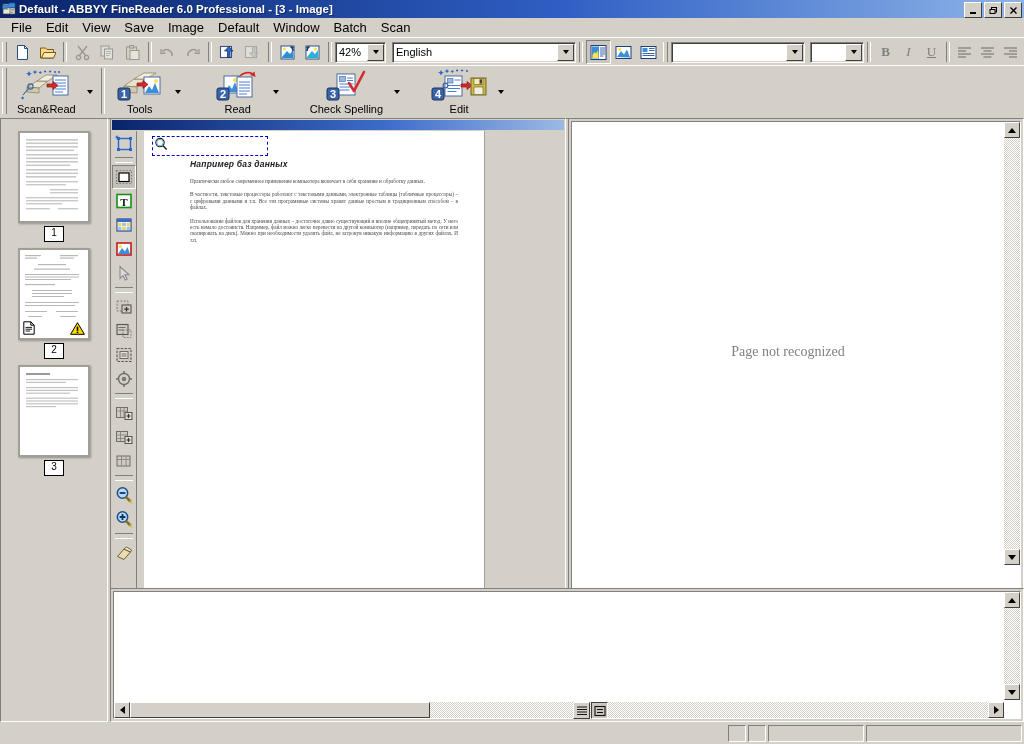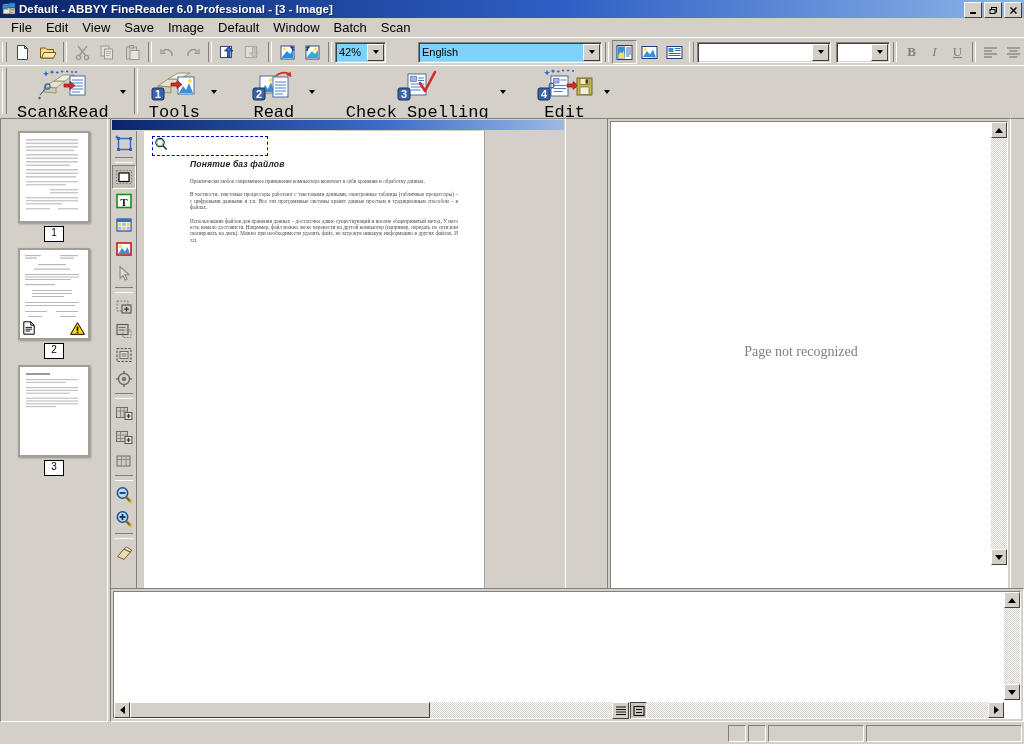--- a/index.html
+++ b/index.html
@@ -55,21 +55,21 @@
   .tb-sep{width:2px;height:20px;margin:0 3px;
     border-left:1px solid #808080;border-right:1px solid #fff;flex:none;}
   .tb-btn{
     width:23px;height:22px;display:flex;align-items:center;justify-content:center;
     flex:none;cursor:default;border:1px solid transparent;
   }
   .tb-btn.pressed{border-color:#808080 #fff #fff #808080;background:#cbc7bf;}
 
   
   .combo{
-    height:19px;background:#7dd3fc;border:1px solid;
+    height:19px;background:#ffffff;border:1px solid;
     border-color:#808080 #ffffff #ffffff #808080;
     box-shadow:inset 1px 1px 0 #404040, inset -1px -1px 0 #d4d0c8;
     display:flex;align-items:center;flex:none;
   }
   .combo .cval{flex:1;padding-left:3px;font-size:11px;overflow:hidden;white-space:nowrap;}
   .combo .carrow{
     width:15px;height:15px;margin-right:1px;background:#d4d0c8;
     border:1px solid;border-color:#ffffff #404040 #404040 #ffffff;
     display:flex;align-items:center;justify-content:center;flex:none;
   }
@@ -92,21 +92,21 @@
   .grip2{width:3px;height:46px;margin:2px 3px 0 2px;
     border-left:1px solid #fff;border-right:1px solid #808080;flex:none;}
   .big-sep{width:2px;height:46px;margin:2px 4px 0 4px;
     border-left:1px solid #808080;border-right:1px solid #fff;flex:none;}
   .big-btn{
     display:flex;flex-direction:column;align-items:center;justify-content:flex-start;
     padding:2px 6px 0 6px;cursor:default;flex:none;border:1px solid transparent;
     min-width:48px;
   }
   .big-ico{height:34px;display:flex;align-items:center;justify-content:center;}
-  .big-lbl{font-size:17px;color:#000;white-space:nowrap;margin-top:0px;font-family:Liberation Mono, monospace;}
+  .big-lbl{font-size:11px;color:#000;white-space:nowrap;margin-top:0px;}
   .drop-arrow{
     width:12px;height:46px;display:flex;align-items:center;justify-content:center;
     cursor:default;flex:none;border:1px solid transparent;margin-top:2px;
   }
 
   
   .workspace{position:absolute;left:0;top:118px;width:1024px;height:604px;}
 
   
   .thumbpane{
@@ -175,25 +175,24 @@
     font-family:"Liberation Sans",sans-serif;font-weight:bold;font-style:italic;
     font-size:8.5px;color:#222;margin-bottom:9px;letter-spacing:.2px;
   }
   .doc-p{
     font-family:"Liberation Serif",serif;font-size:5.2px;line-height:6.4px;
     color:#4a4a4a;margin-bottom:7px;text-align:justify;
   }
 
   
   .txtwin{
-    position:absolute;left:568px;top:0px;width:404px;height:604px;
+    position:absolute;left:568px;top:0px;width:456px;height:604px;
     background:#d4d0c8;
     border:1px solid;border-color:#808080 #ffffff #ffffff #808080;
     box-sizing:border-box;
-    margin-left:39px;
   }
   .txtwin-inner{
     position:absolute;left:2px;top:2px;right:2px;bottom:2px;
     background:#fff;border:1px solid;border-color:#808080 #fff #fff #808080;
     box-sizing:border-box;
   }
   .nr-msg{
     position:absolute;left:0;right:16px;top:222px;text-align:center;
     font-family:"Liberation Serif",serif;font-size:14px;color:#808080;
   }
@@ -400,21 +399,21 @@
 
     <div class="combo" style="width:49px;">
       <div class="cval">42%</div>
       <div class="carrow">
           <i class="arr-dn"></i>
         </div>
     </div>
 
     <div style="width:6px;flex:none;"></div>
 
-    <div class="combo" style="width:182px;margin-left:26px;">
+    <div class="combo" style="width:182px;">
       <div class="cval">English</div>
       <div class="carrow">
           <i class="arr-dn"></i>
         </div>
     </div>
 
     <div class="tb-sep"></div>
 
     <div class="tb-btn pressed">
       <svg width="17" height="17" viewBox="0 0 17 17">
@@ -870,21 +869,21 @@
           <div class="selrect"></div>
           <div class="magico">
             <svg width="14" height="14" viewBox="0 0 14 14">
               <circle cx="6" cy="5.6" r="4.2" fill="none" stroke="#1a1a1a" stroke-width="1.1"></circle>
               <circle cx="6" cy="5.6" r="3.2" fill="none" stroke="#49b3c8" stroke-width=".9"></circle>
               <path d="M9.1 8.8 L12.6 12.4" stroke="#1a1a1a" stroke-width="1.4"></path>
             </svg>
           </div>
 
           <div class="doctext">
-            <div class="doc-h">Понятие баз файлов</div>
+            <div class="doc-h">Например баз данных</div>
             <div class="doc-p">Практически любое современное применение компьютера включает в себя хранение и обработку данных.</div>
             <div class="doc-p">В частности, текстовые процессоры работают с текстовыми данными, электронные таблицы (табличные процессоры) – с цифровыми данными и т.п. Все эти программные системы хранят данные простым и традиционным способом – в файлах.</div>
             <div class="doc-p">Использование файлов для хранения данных – достаточно давно существующий и вполне общепринятый метод. У него есть немало достоинств. Например, файл можно легко перенести на другой компьютер (например, передать по сети или скопировать на диск). Можно при необходимости удалить файл, не затронув никакую информацию в других файлах. И т.п.</div>
           </div>
         </div>
       </div>
     </div>
 
     <div class="txtwin">
       <div class="txtwin-inner">

